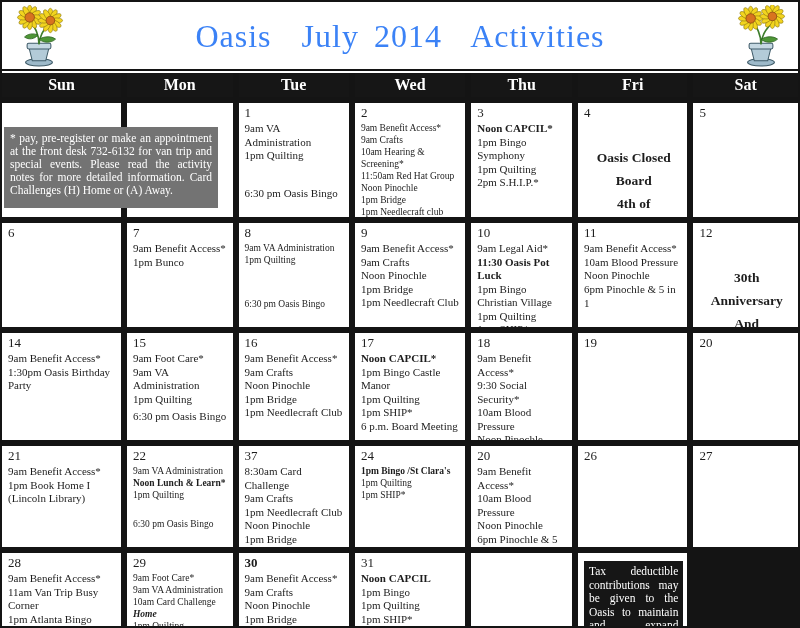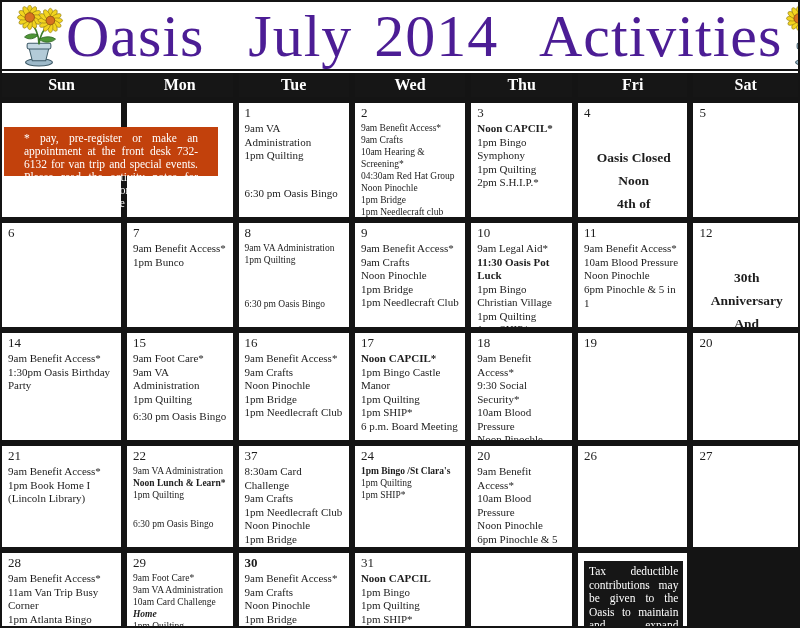--- a/index.html
+++ b/index.html
@@ -8,21 +8,21 @@
     position:relative; width:800px; height:628px;
     background:#ffffff; border:2px solid #141414; overflow:hidden;
   }
   
   #titlebar {
     height:69px; border-bottom:2px solid #141414;
     display:flex; align-items:center; justify-content:space-between;
     padding:0 10px; background:#fff;
   }
   #page-title {
-    flex:1; text-align:center; font-size:60px; color:#4c1d95;
+    flex:1; text-align:center; font-size:32px; color:#3b82f6;
     white-space:pre; letter-spacing:1px; word-spacing:6px; line-height:66px;
   }
   .flower { width:54px; height:62px; flex:0 0 auto; }
   
   #grid {
     position:absolute; left:0; top:71px; right:0; bottom:0;
     display:grid; background:#141414;
     grid-template-columns:124fr 110fr 115fr 115fr 105fr 114fr 109fr;
     grid-template-rows:24px 114px 104px 107px 101px 1fr;
     gap:6px;
@@ -41,23 +41,23 @@
   .cell.small .ev { font-size:9.5px; line-height:12px; }
   .ev.bold { font-weight:bold; }
   .ev.push { margin-top:auto; margin-bottom:8px; }
   .ev i { font-weight:bold; font-style:italic; }
   .cell.center { text-align:left; }
   .cell.center .evwrap { text-align:center; margin-top:24px; }
   .cell.center .ev { font-size:13.5px; font-weight:bold; line-height:23px; }
   .evwrap { display:flex; flex-direction:column; flex:1; }
   
   #reg-note {
-    position:absolute; left:2px; top:125px; width:214px; height:49px;
-    background:#c2410c; color:#fff; font-size:11.5px; line-height:13px;
-    padding:5px 20px; text-align:justify; z-index:5;
+    position:absolute; left:2px; top:125px; width:214px; height:81px;
+    background:#737373; color:#fff; font-size:11.5px; line-height:13px;
+    padding:5px 6px; text-align:justify; z-index:5;
   }
   .blacknote {
     margin-top:5px; background:#161616; color:#fff;
     font-size:11.5px; line-height:13.5px; padding:4px 5px; text-align:justify;
   }
 </style>
 </head>
 <body>
 
 <div id="calendar">
@@ -177,40 +177,40 @@
           <div class="ev">1pm Quilting</div>
           <div class="ev push">6:30 pm Oasis Bingo</div>
         </div>
       </div>
       <div class="cell small">
         <div class="dnum">2</div>
         <div class="evwrap">
           <div class="ev">9am Benefit Access*</div>
           <div class="ev">9am Crafts</div>
           <div class="ev">10am Hearing &amp; Screening*</div>
-          <div class="ev">04:30am Red Hat Group</div>
+          <div class="ev">11:50am Red Hat Group</div>
           <div class="ev">Noon Pinochle</div>
           <div class="ev">1pm Bridge</div>
           <div class="ev">1pm Needlecraft club</div>
         </div>
       </div>
       <div class="cell">
         <div class="dnum">3</div>
         <div class="evwrap">
           <div class="ev bold">Noon CAPCIL*</div>
           <div class="ev">1pm Bingo Symphony</div>
           <div class="ev">1pm Quilting</div>
           <div class="ev">2pm S.H.I.P.*</div>
         </div>
       </div>
       <div class="cell center">
         <div class="dnum">4</div>
         <div class="evwrap">
           <div class="ev">Oasis Closed</div>
-          <div class="ev">Noon</div>
+          <div class="ev">Board</div>
           <div class="ev">4th of</div>
           <div class="ev">July!</div>
         </div>
       </div>
       <div class="cell">
         <div class="dnum">5</div>
         <div class="evwrap"></div>
       </div>
       <div class="cell">
         <div class="dnum">6</div>

